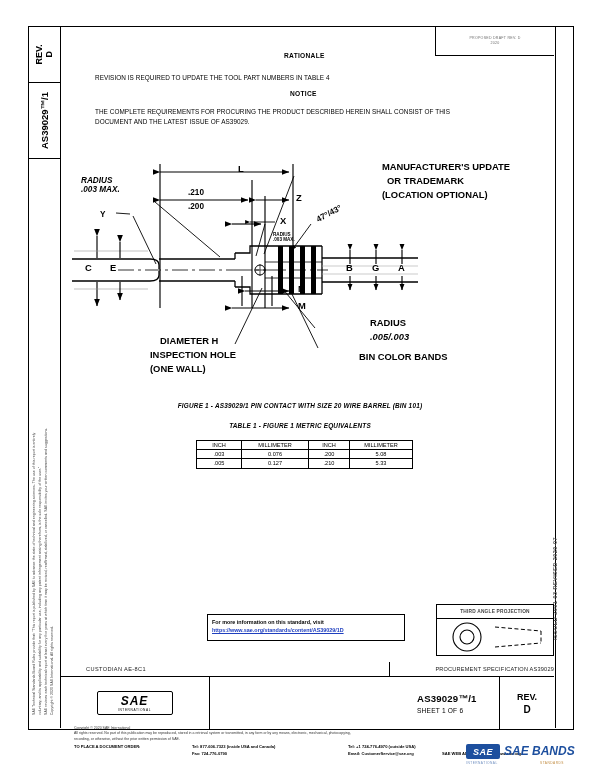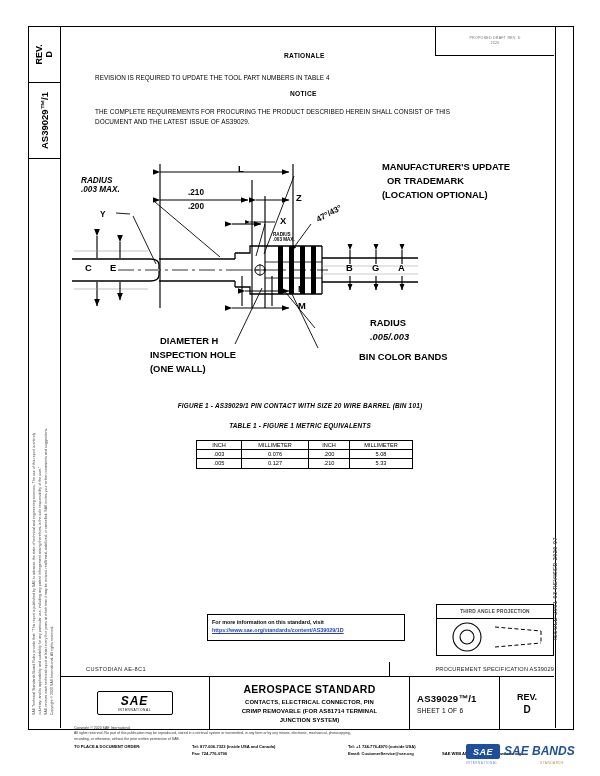--- a/index.html
+++ b/index.html
@@ -335,24 +335,20 @@
       <div class="tb-cust">CUSTODIAN  AE-8C1</div>
       <div class="tb-proc">PROCUREMENT SPECIFICATION AS39029</div>
     </div>
     <div class="tb-row2">
       <div class="tb-logo">
         <div class="saelogo">
           <div class="w">SAE</div>
           <div class="s">INTERNATIONAL</div>
         </div>
       </div>
-      <div class="tb-mid">
-        <div class="as">AEROSPACE STANDARD</div>
-        <div class="sub"><span>CONTACTS, ELECTRICAL CONNECTOR, PIN</span><br><span>CRIMP REMOVABLE (FOR AS81714 TERMINAL</span><br><span>JUNCTION SYSTEM)</span></div>
-      </div>
       <div class="tb-num">
         <div class="n1">AS39029™/1</div>
         <div class="n2">SHEET 1 OF 6</div>
       </div>
       <div class="tb-rev">
         <div class="r1">REV.</div>
         <div class="r2">D</div>
       </div>
     </div>
   </div>

